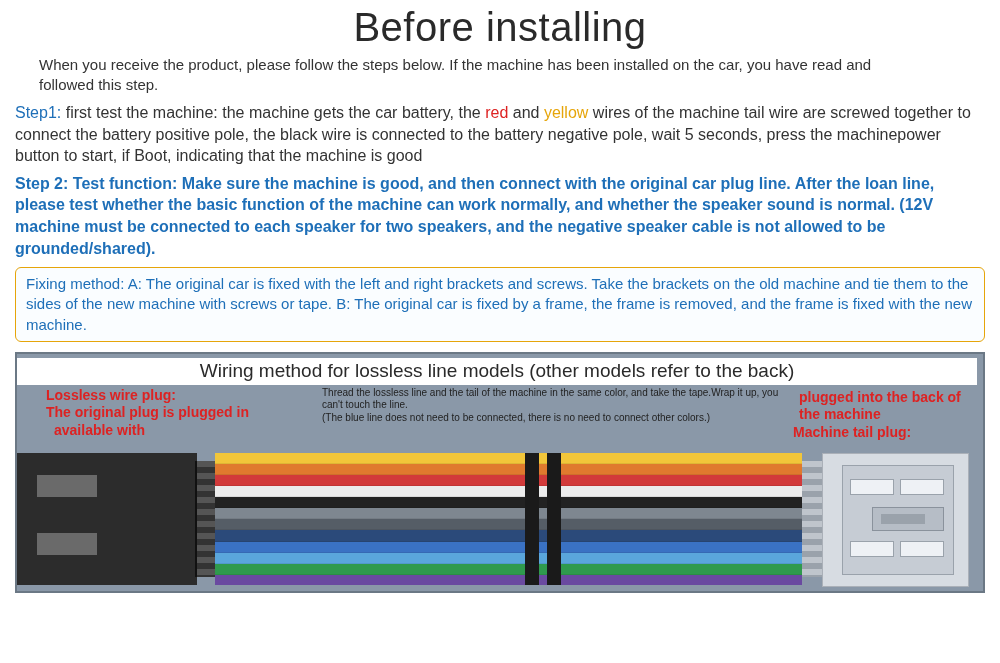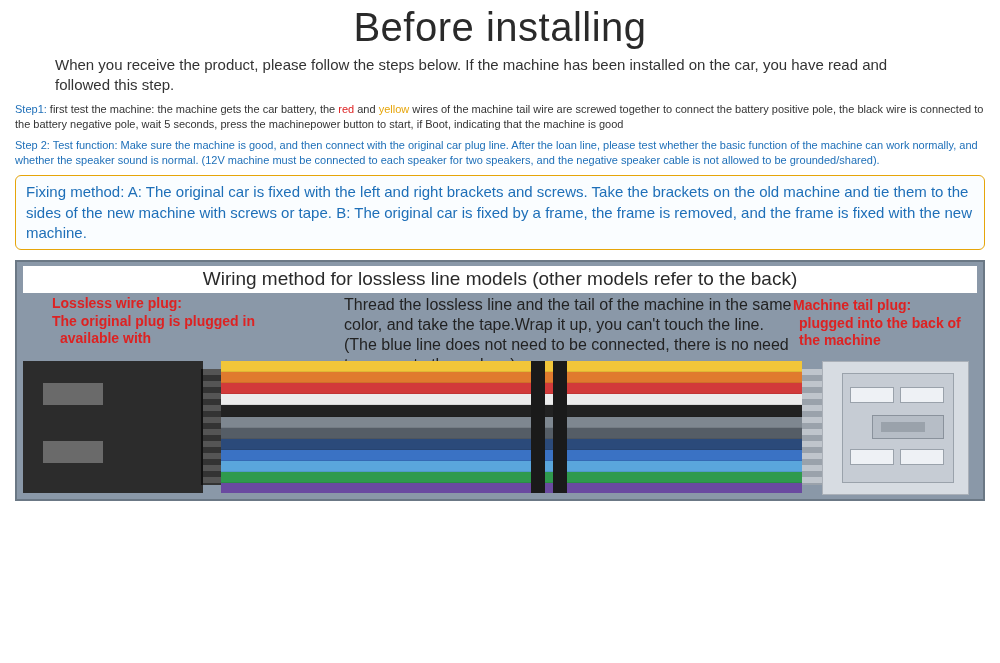--- a/index.html
+++ b/index.html
@@ -20,26 +20,26 @@
     font-size: 40px;
     font-weight: 400;
     text-align: center;
     color: #2a2a2a;
     margin: 0 0 5px 0;
     letter-spacing: 0.5px;
   }
   .intro {
     font-size: 15px;
     color: #333;
-    margin: 0 0 8px 40px;
+    margin: 0 0 8px 24px;
     line-height: 1.3;
     max-width: 870px;
   }
   .step {
-    font-size: 11px;
+    font-size: 16px;
     color: #333;
     line-height: 1.35;
     margin: 0 0 6px 0;
   }
   .step-label { color: #1e6fb8; }
   .red-word { color: #d22; }
   .yellow-word { color: #e6a50a; }
   .fixing-box {
     border: 1px solid #e6a50a;
     border-radius: 6px;
@@ -47,21 +47,21 @@
     margin: 8px 0 10px 0;
     font-size: 15px;
     color: #1e6fb8;
     line-height: 1.35;
     background: #fafdff;
   }
 
   .wiring-panel {
     background: #8a98a8;
     border: 2px solid #6b7885;
-    padding: 4px 6px 6px 6px;
+    padding: 4px 6px 6px 0;
     box-sizing: border-box;
   }
   .wiring-title {
     background: #fff;
     font-size: 19px;
     font-weight: 400;
     text-align: center;
     color: #2a2a2a;
     padding: 2px 0 3px 0;
     margin-bottom: 2px;
@@ -79,24 +79,23 @@
     color: #d22;
     font-weight: bold;
     line-height: 1.25;
     margin-left: 9px;
   }
   .note-center {
     position: absolute;
     left: 305px;
     top: 0;
     width: 460px;
-    font-size: 16px;
+    font-size: 10px;
     color: #222;
     line-height: 1.25;
-    margin-left: 16px;
   }
   .note-right {
     position: absolute;
     right: 4px;
     top: 2px;
     width: 180px;
     font-size: 14px;
     color: #d22;
     font-weight: bold;
     line-height: 1.25;
@@ -236,21 +235,21 @@
 
 <div class="page">
   <h1 class="title">Before installing</h1>
 
   <p class="intro">When you receive the product, please follow the steps below. If the machine has been installed on the car, you have read and followed this step.</p>
 
   <p class="step">
     <span class="step-label">Step1:</span><span> first test the machine: the machine gets the car battery, the </span><span class="red-word">red</span><span> and </span><span class="yellow-word">yellow</span><span> wires of the machine tail wire are screwed together to connect the battery positive pole, the black wire is connected to the battery negative pole, wait 5 seconds, press the machinepower button to start, if Boot, indicating that the machine is good</span>
   </p>
 
-  <p class="step" style="color:#1e6fb8;">
+  <p class="step" style="color:#1e6fb8;font-weight:bold;">
     <span class="step-label">Step 2:</span><span> Test function: Make sure the machine is good, and then connect with the original car plug line. After the loan line, please test whether the basic function of the machine can work normally, and whether the speaker sound is normal. (12V machine must be connected to each speaker for two speakers, and the negative speaker cable is not allowed to be grounded/shared).</span>
   </p>
 
 
   <div class="fixing-box">
     <span>Fixing method: A: The original car is fixed with the left and right brackets and screws. Take the brackets on the old machine and tie them to the sides of the new machine with screws or tape. B: The original car is fixed by a frame, the frame is removed, and the frame is fixed with the new machine.</span>
   </div>
 
   <div class="wiring-panel">
     <div class="wiring-title">Wiring method for lossless line models (other models refer to the back)</div>
@@ -258,22 +257,22 @@
       <div class="note-left">
         <div>Lossless wire plug:</div>
         <div>The original plug is plugged in</div>
         <div style="margin-left:8px;">available with</div>
       </div>
       <div class="note-center">
         <span>Thread the lossless line and the tail of the machine in the same color, and take the tape.Wrap it up, you can't touch the line.</span><br>
         <span>  (The blue line does not need to be connected, there is no need to connect other colors.)</span>
       </div>
       <div class="note-right">
+        <div style="margin-left:6px;">plugged into the back of the machine</div>
         <div>Machine tail plug:</div>
-        <div style="margin-left:6px;">plugged into the back of the machine</div>
       </div>
 
       <div class="diagram">
         <div class="left-plug">
           <div class="body"></div>
           <div class="slot s1"></div>
           <div class="slot s2"></div>
           <div class="ridge"></div>
         </div>
 

